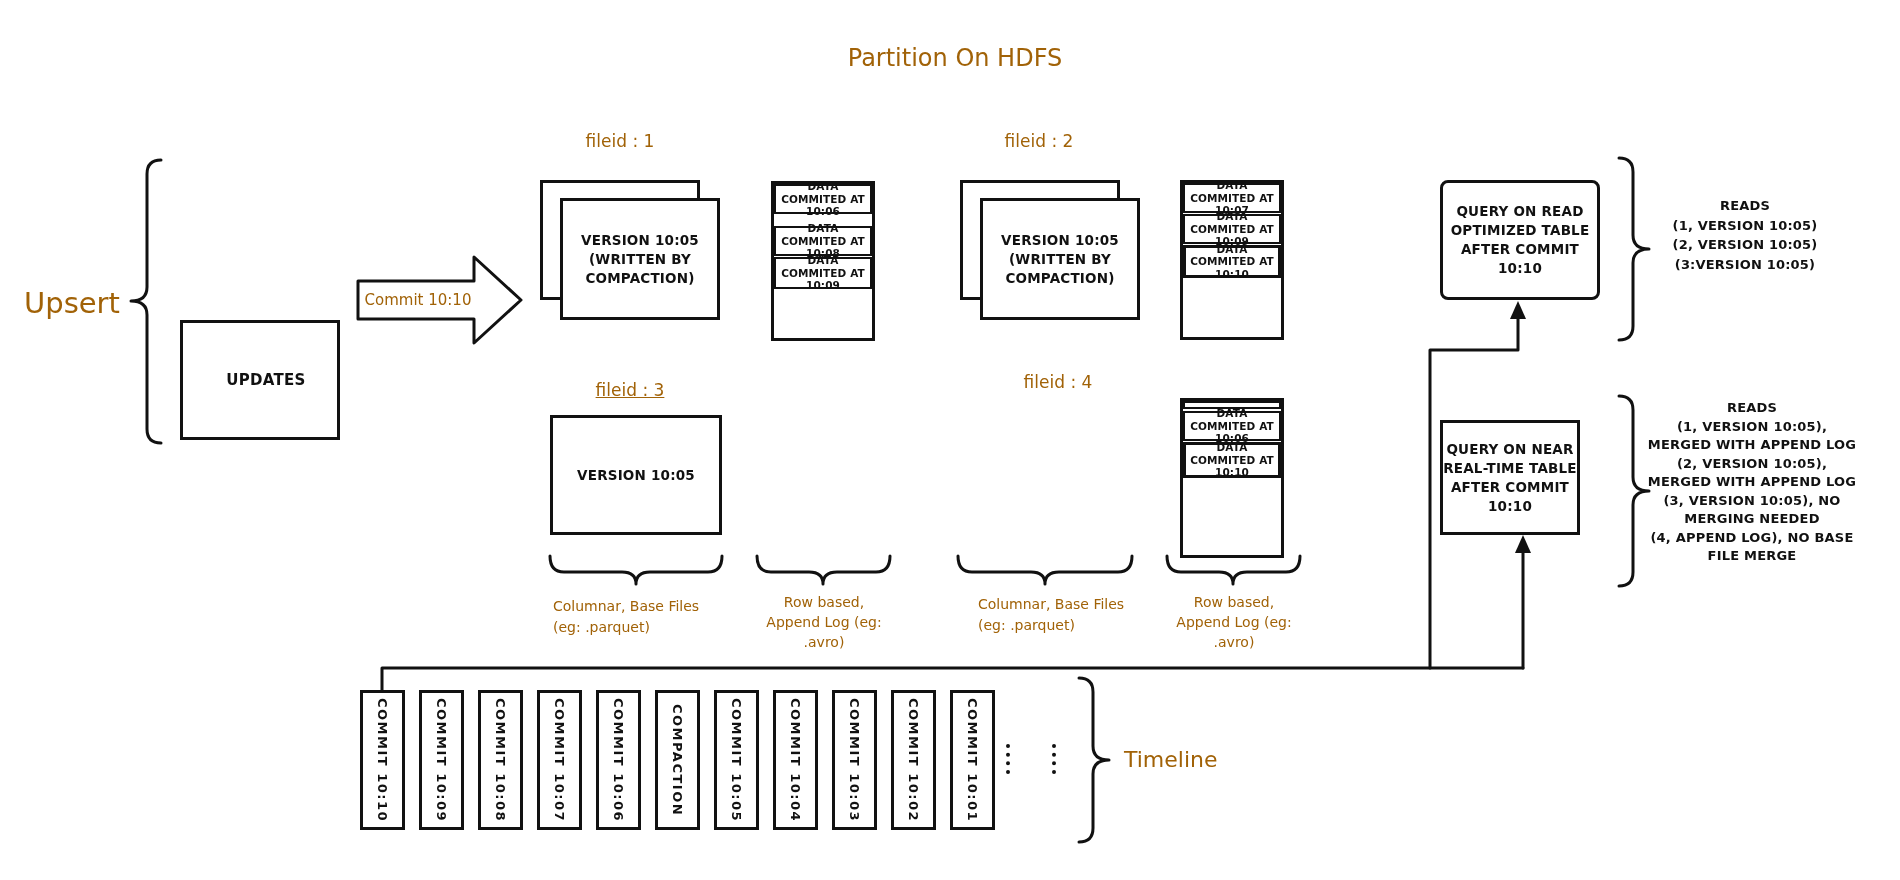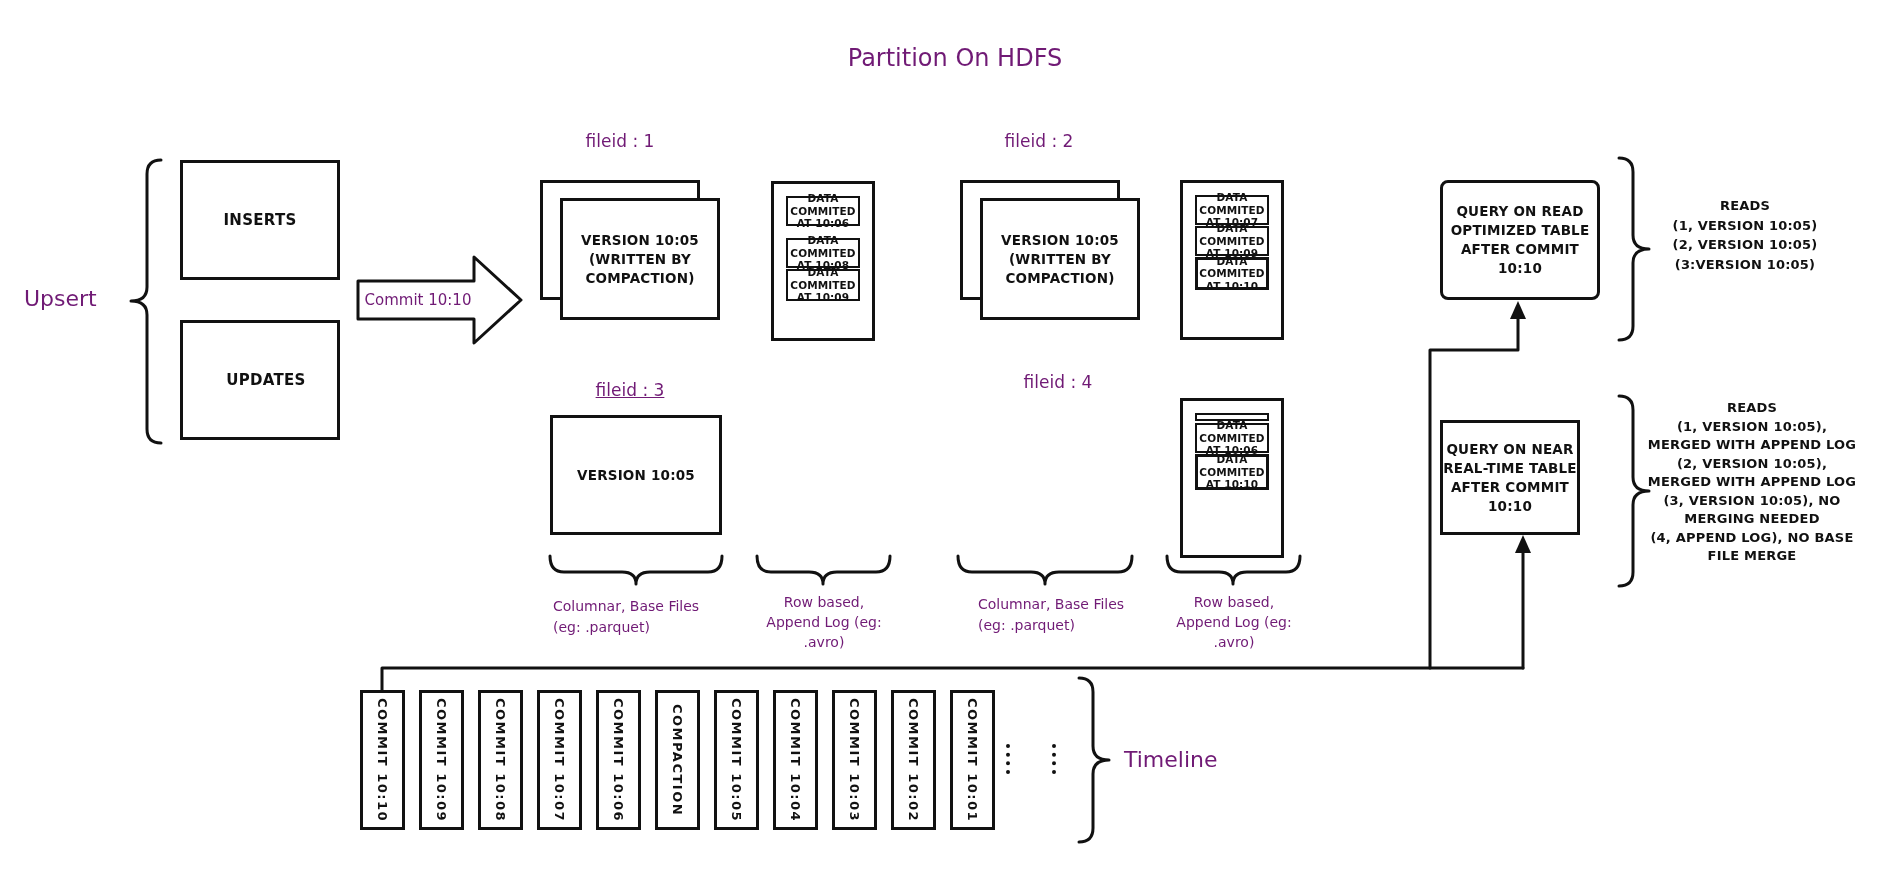--- a/index.html
+++ b/index.html
@@ -1,26 +1,26 @@
 <!DOCTYPE html>
 <html><head>
 <meta charset="utf-8">
 <style>
   html,body{margin:0;padding:0;background:#fff;}
   #canvas{position:relative;width:1900px;height:880px;background:#ffffff;overflow:hidden;
           font-family:"DejaVu Sans",sans-serif;color:#111;}
   .abs{position:absolute;box-sizing:border-box;}
   .pre{white-space:pre-line;}
-  .hand{font-family:"DejaVu Sans",sans-serif;color:#701a75;}
+  .hand{font-family:"DejaVu Sans",sans-serif;color:#a16207;}
   .caps{font-weight:700;letter-spacing:.3px;}
   .box{position:absolute;box-sizing:border-box;border:3px solid #111;background:#fff;
        display:flex;align-items:center;justify-content:center;text-align:center;}
   .boxtxt{font-weight:700;font-size:13.5px;line-height:19px;letter-spacing:.2px;}
   .label-c{text-align:center;}
-  .logbox{position:absolute;box-sizing:border-box;border:3px solid #111;background:#fff;padding:12px;}
+  .logbox{position:absolute;box-sizing:border-box;border:3px solid #111;background:#fff;padding:0;}
   .logcell{box-sizing:border-box;border:2px solid #111;width:100%;
            display:flex;align-items:center;justify-content:center;text-align:center;
            font-weight:700;font-size:10.5px;line-height:12.5px;letter-spacing:.1px;}
   .logcell.thick{border-width:3px;}
   .vbox{box-sizing:border-box;border:3px solid #111;background:#fff;width:45px;height:140px;
         display:flex;align-items:center;justify-content:center;}
   .vtext{writing-mode:vertical-rl;text-orientation:sideways;white-space:nowrap;
          font-weight:700;font-size:13px;letter-spacing:1.5px;}
   .dots{position:absolute;width:0;height:30px;border-left:4px dotted #111;}
   svg.layer{position:absolute;left:0;top:0;}
@@ -53,24 +53,21 @@
       <polygon fill="#fff" points="358,281 474,281 474,257 521,300 474,343 474,319 358,319"></polygon>
     </g>
     <g fill="#111" stroke="none">
       <polygon points="1510,319 1518,301 1526,319"></polygon>
       <polygon points="1515,553 1523,535 1531,553"></polygon>
     </g>
   </svg>
 
   <div class="abs hand label-c" style="left:760px;top:44px;width:390px;font-size:24px;">Partition On HDFS</div>
 
-  <div class="abs hand" style="left:24px;top:286px;width:110px;font-size:22px;">Upsert</div>
-  <div class="box" style="left:180px;top:160px;width:160px;height:120px;">
-    <span class="caps" style="font-size:15px;">INSERTS</span>
-  </div>
+  <div class="abs hand" style="left:24px;top:286px;width:110px;font-size:29px;">Upsert</div>
   <div class="box" style="left:180px;top:320px;width:160px;height:120px;">
     <span class="caps" style="font-size:15px;margin-left:12px;">UPDATES</span>
   </div>
   <div class="abs hand label-c" style="left:362px;top:291px;width:112px;font-size:15px;">Commit 10:10</div>
 
   <div class="abs hand label-c" style="left:560px;top:131px;width:120px;font-size:17px;">fileid : 1</div>
   <div class="box" style="left:540px;top:180px;width:160px;height:120px;"></div>
   <div class="box" style="left:560px;top:198px;width:160px;height:122px;">
     <span class="boxtxt pre">VERSION 10:05
 (WRITTEN BY

